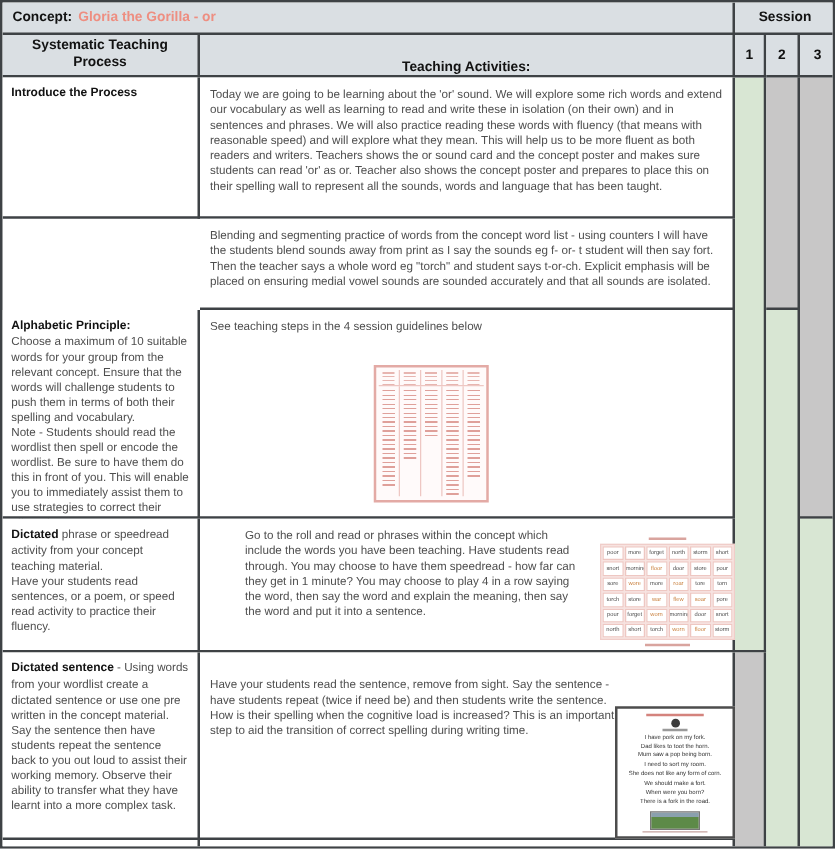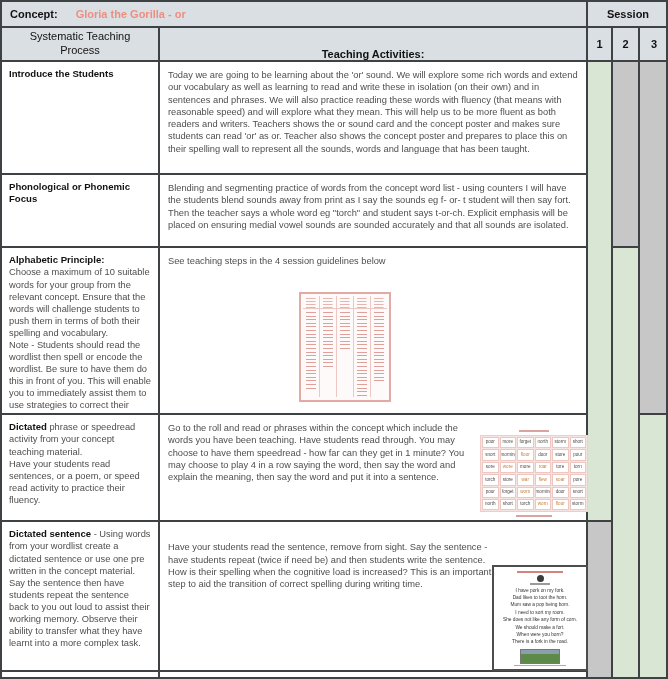--- a/index.html
+++ b/index.html
@@ -21,44 +21,44 @@
     display:grid;
     grid-template-columns:158px 428px 25px 27px 28px;
     grid-template-rows:26px 34px 113px 73px 167px 107px 150px 7px;
     border:2px solid var(--line);
     font-family:"Liberation Sans",sans-serif;
     background:#fff;
     overflow:hidden;
   }
   .cell{box-sizing:border-box;position:relative;background:#fff;}
   .b-r{border-right:2px solid var(--line);}
-  .b-b{border-bottom:2px solid var(--line);gap:13px;}
+  .b-b{border-bottom:2px solid var(--line);}
   .hdr{background:var(--hdrbg);}
   .concept{grid-column:1/3;grid-row:1;display:flex;align-items:center;padding:0 8px;font-size:11px;font-weight:bold;color:var(--ink);}
   .concept .val{color:var(--salmon);margin-left:5px;}
   .sessionhdr{grid-column:3/6;grid-row:1;display:flex;align-items:center;justify-content:center;font-size:11px;font-weight:bold;color:var(--ink);}
-  .prochdr{grid-column:1;grid-row:2;display:flex;align-items:center;justify-content:center;text-align:center;font-size:11px;font-weight:normal;color:var(--ink);padding:2px 10px;line-height:1.25;}
+  .prochdr{grid-column:1;grid-row:2;display:flex;align-items:center;justify-content:center;text-align:center;font-size:11px;font-weight:bold;color:var(--ink);padding:2px 10px;line-height:1.25;}
   .acthdr{grid-column:2;grid-row:2;display:flex;align-items:flex-end;justify-content:center;font-size:11px;font-weight:bold;color:var(--ink);}
   .snum{display:flex;align-items:center;justify-content:center;font-size:11px;font-weight:bold;color:var(--ink);}
   .s1h{grid-column:3;grid-row:2;}
   .s2h{grid-column:4;grid-row:2;}
   .s3h{grid-column:5;grid-row:2;}
 
   .lt{padding:6px 7px;font-size:9.3px;line-height:1.3;color:var(--body);white-space:pre-line;}
   .lt b{color:var(--ink);font-size:9.6px;}
   .para{padding:7px 8px;font-size:9.3px;line-height:1.32;color:var(--body);white-space:pre-line;}
 
   .r1l{grid-column:1;grid-row:3}.r1a{grid-column:2;grid-row:3}
   .r2l{grid-column:1;grid-row:4}.r2a{grid-column:2;grid-row:4}
   .r3l{grid-column:1;grid-row:5}.r3a{grid-column:2;grid-row:5}
   .r4l{grid-column:1;grid-row:6}.r4a{grid-column:2;grid-row:6}
   .r5l{grid-column:1;grid-row:7}.r5a{grid-column:2;grid-row:7}
   .r6l{grid-column:1;grid-row:8}.r6a{grid-column:2;grid-row:8}
 
-  .r4a .para{padding-right:118px;}
+  .r4a .para{padding-right:118px;margin-left:28px;}
   .r5a .para2{width:330px;}
 
   
   .sblock{box-sizing:border-box;}
   .bg-green{background:var(--green);}
   .bg-gray{background:var(--gray);}
   .s1a{grid-column:3;grid-row:3/7;}
   .s1b{grid-column:3;grid-row:7/9;}
   .s2a{grid-column:4;grid-row:3/5;}
   .s2b{grid-column:4;grid-row:5/9;}
@@ -116,29 +116,26 @@
       <span>1</span>
     </div>
   <div class="cell hdr snum s2h b-r b-b">
       <span>2</span>
     </div>
   <div class="cell hdr snum s3h b-b">
       <span>3</span>
     </div>
 
   <div class="cell r1l b-r b-b">
-    <div class="lt"><b>Introduce the Students</b><span></span></div>
+    <div class="lt"><b>Introduce the Process</b><span></span></div>
   </div>
   <div class="cell r1a b-r b-b">
     <div class="para">Today we are going to be learning about the 'or' sound. We will explore some rich words and extend our vocabulary as well as learning to read and write these in isolation (on their own) and in sentences and phrases. We will also practice reading these words with fluency (that means with reasonable speed) and will explore what they mean. This will help us to be more fluent as both readers and writers. Teachers shows the or sound card and the concept poster and makes sure students can read 'or' as or. Teacher also shows the concept poster and prepares to place this on their spelling wall to represent all the sounds, words and language that has been taught.</div>
   </div>
 
-  <div class="cell r2l b-r b-b">
-    <div class="lt"><b>Phonological or Phonemic Focus</b><span></span></div>
-  </div>
   <div class="cell r2a b-r b-b">
     <div class="para">Blending and segmenting practice of words from the concept word list - using counters I will have the students blend sounds away from print as I say the sounds eg f- or- t student will then say fort. Then the teacher says a whole word eg "torch" and student says t-or-ch.  Explicit emphasis will be placed on ensuring medial vowel sounds are sounded accurately and that all sounds are isolated.</div>
   </div>
 
   <div class="cell r3l b-r b-b">
     <div class="lt"><b>Alphabetic Principle:</b><span>
 Choose a maximum of 10 suitable words for your group from the relevant concept. Ensure that the words will challenge students to push them in terms of both their spelling and vocabulary.
 Note - Students should read the wordlist then spell or encode the wordlist. Be sure to have them do this in front of you. This will enable you to immediately assist them to use strategies to correct their attempts.</span></div>
   </div>
   <div class="cell r3a b-r b-b">

